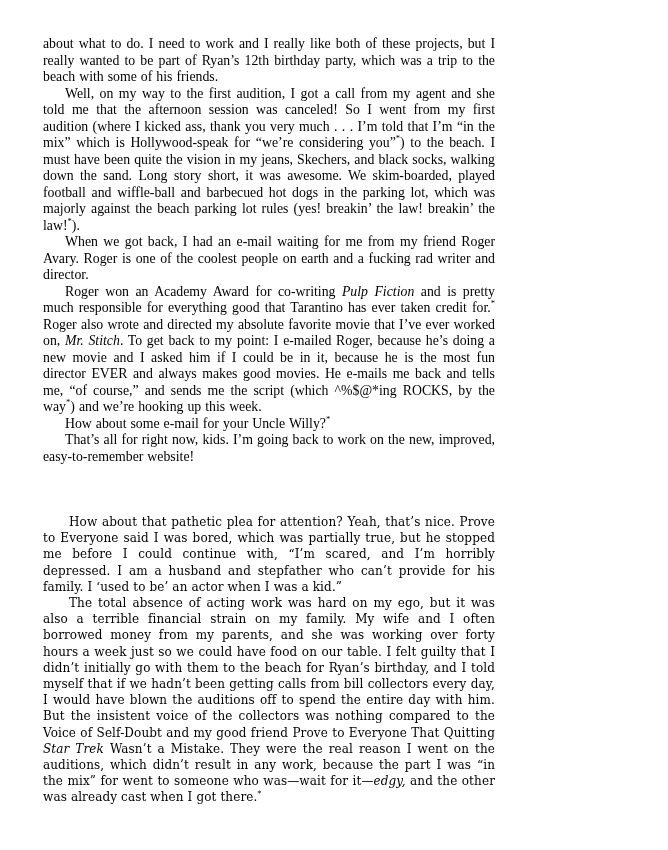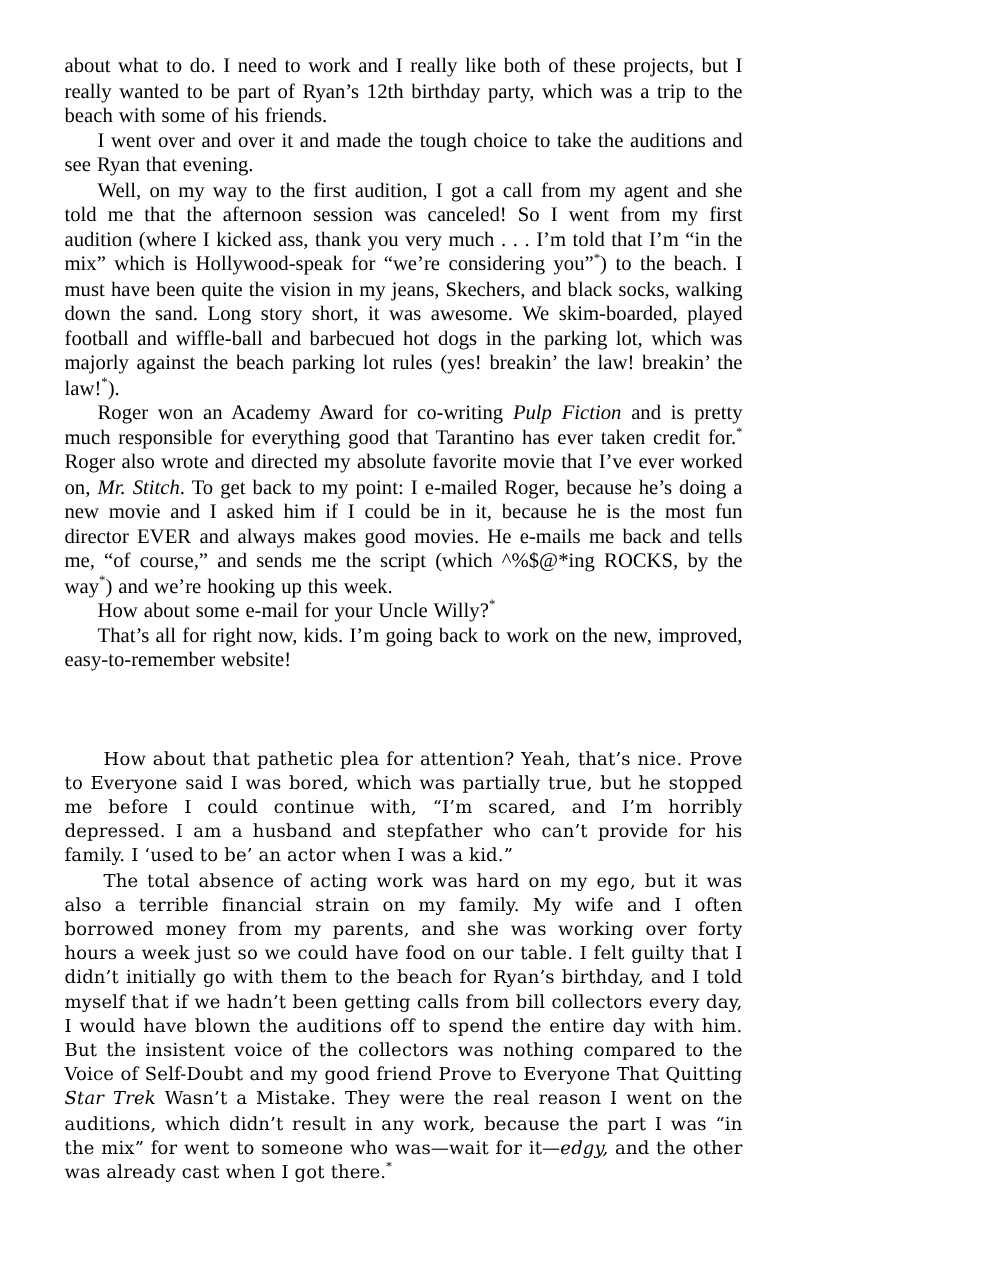--- a/index.html
+++ b/index.html
@@ -50,22 +50,22 @@
     line-height: 0;
     vertical-align: super;
   }
 </style>
 </head>
 <body>
 
 <div class="page">
   <section class="block block-blog">
       <p class="para no-indent"><span>about what to do. I need to work and I really like both of these projects, but I really wanted to be part of Ryan’s 12th birthday party, which was a trip to the beach with some of his friends.</span></p>
-      <p class="para"><span>I went over and over it and made the tough choice to take the auditions and see Ryan that evening.</span></p>
       <p class="para"><span>Well, on my way to the first audition, I got a call from my agent and she told me that the afternoon session was canceled! So I went from my first audition (where I kicked ass, thank you very much . . . I’m told that I’m “in the mix” which is Hollywood-speak for “we’re considering you”</span><sup class="fn">*</sup><span>) to the beach. I must have been quite the vision in my jeans, Skechers, and black socks, walking down the sand. Long story short, it was awesome. We skim-boarded, played football and wiffle-ball and barbecued hot dogs in the parking lot, which was majorly against the beach parking lot rules (yes! breakin’ the law! breakin’ the law!</span><sup class="fn">*</sup><span>).</span></p>
+      <p class="para"><span>When we got back, I had an e-mail waiting for me from my friend Roger Avary. Roger is one of the coolest people on earth and a fucking rad writer and director.</span></p>
       <p class="para"><span>Roger won an Academy Award for co-writing </span><em>Pulp Fiction</em><span> and is pretty much responsible for everything good that Tarantino has ever taken credit for.</span><sup class="fn">*</sup><span> Roger also wrote and directed my absolute favorite movie that I’ve ever worked on, </span><em>Mr. Stitch</em><span>. To get back to my point: I e-mailed Roger, because he’s doing a new movie and I asked him if I could be in it, because he is the most fun director EVER and always makes good movies. He e-mails me back and tells me, “of course,” and sends me the script (which ^%$@*ing ROCKS, by the way</span><sup class="fn">*</sup><span>) and we’re hooking up this week.</span></p>
       <p class="para"><span>How about some e-mail for your Uncle Willy?</span><sup class="fn">*</sup></p>
       <p class="para"><span>That’s all for right now, kids. I’m going back to work on the new, improved, easy-to-remember website!</span></p>
     </section>
   <section class="block block-narrative">
       <p class="para"><span>How about that pathetic plea for attention? Yeah, that’s nice. Prove to Everyone said I was bored, which was partially true, but he stopped me before I could continue with, “I’m scared, and I’m horribly depressed. I am a husband and stepfather who can’t provide for his family. I ‘used to be’ an actor when I was a kid.”</span></p>
       <p class="para"><span>The total absence of acting work was hard on my ego, but it was also a terrible financial strain on my family. My wife and I often borrowed money from my parents, and she was working over forty hours a week just so we could have food on our table. I felt guilty that I didn’t initially go with them to the beach for Ryan’s birthday, and I told myself that if we hadn’t been getting calls from bill collectors every day, I would have blown the auditions off to spend the entire day with him. But the insistent voice of the collectors was nothing compared to the Voice of Self-Doubt and my good friend Prove to Everyone That Quitting </span><em>Star Trek</em><span> Wasn’t a Mistake. They were the real reason I went on the auditions, which didn’t result in any work, because the part I was “in the mix” for went to someone who was—wait for it—</span><em>edgy,</em><span> and the other was already cast when I got there.</span><sup class="fn">*</sup></p>
     </section>
 </div>
 

